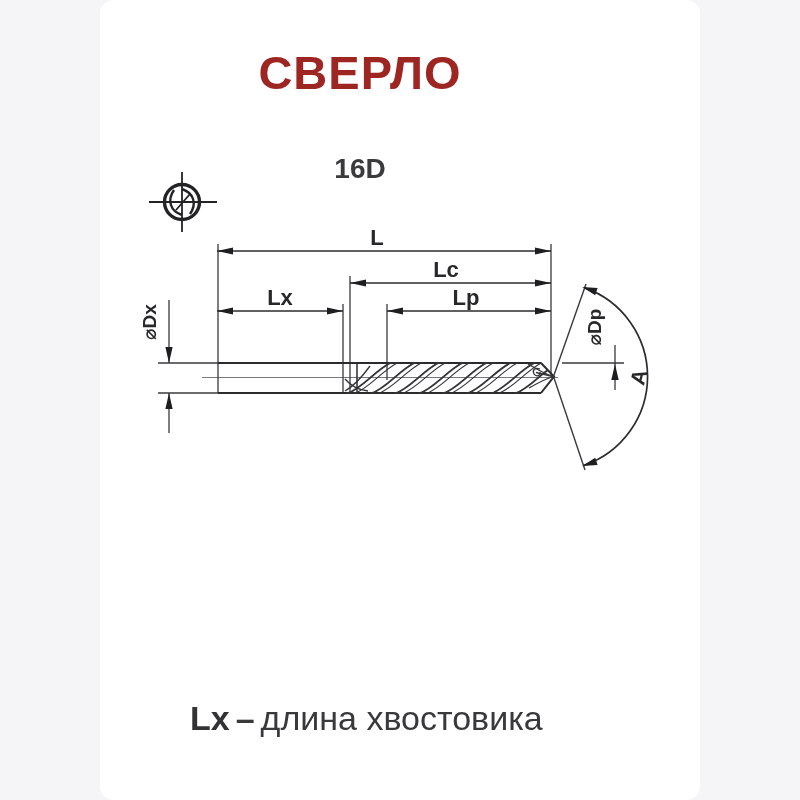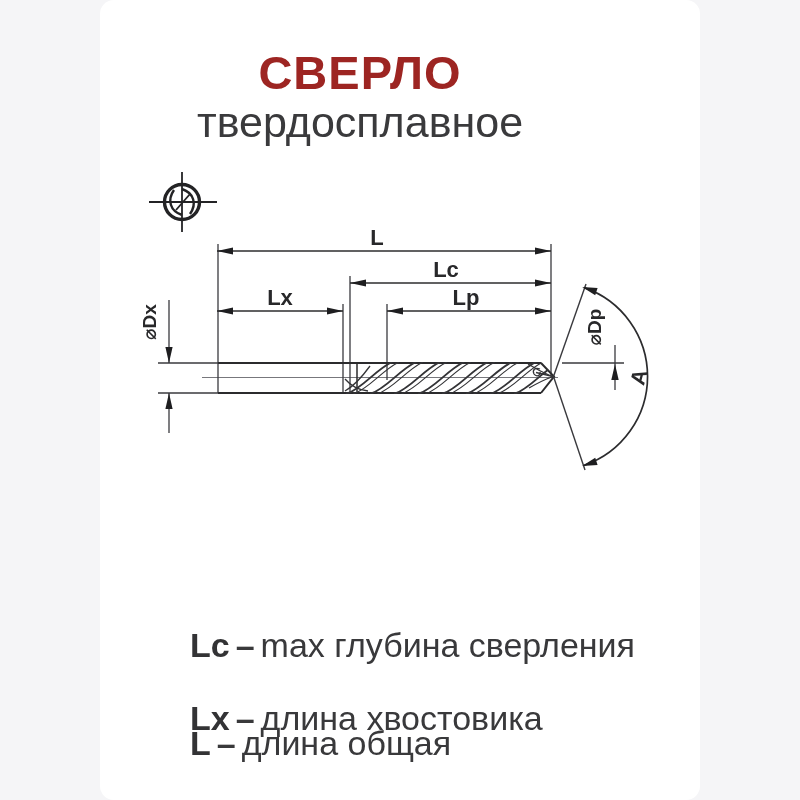--- a/index.html
+++ b/index.html
@@ -46,21 +46,21 @@
   .r1{top:476px;} .r2{top:525px;} .r3{top:574px;}
   .r4{top:624px;} .r5{top:673px;margin-top:24px;} .r6{top:722px;}
 </style>
 </head>
 <body>
 
 <div class="stage">
   <div class="card"></div>
 
   <div class="title">СВЕРЛО</div>
-  <div class="subtitle">твердосплавное</div>
+  <div class="series">16D</div>
 
   <svg class="endview" viewBox="0 0 76 66">
     <g stroke="#232325" fill="none">
       <line x1="3" y1="33" x2="71" y2="33" stroke-width="1.8"></line>
       <line x1="36" y1="3" x2="36" y2="63" stroke-width="1.8"></line>
       <circle cx="36" cy="33" r="17.5" stroke-width="3.4"></circle>
       <path d="M 28,21 C 21,31 24,42 36,46" stroke-width="2.4"></path>
       <path d="M 44,45 C 51,35 48,24 36,20" stroke-width="2.4"></path>
       <path d="M 30,41 L 44,25" stroke-width="1.8"></path>
     </g>
@@ -153,22 +153,16 @@
 
     <text x="247" y="17" font-size="22" text-anchor="middle">L</text>
     <text x="316" y="49" font-size="22" text-anchor="middle">Lc</text>
     <text x="150" y="77" font-size="22" text-anchor="middle">Lx</text>
     <text x="336" y="77" font-size="22" text-anchor="middle">Lp</text>
     <text x="26" y="94" font-size="19" text-anchor="middle" transform="rotate(-90 26 94)">⌀Dx</text>
     <text x="471" y="99" font-size="19" text-anchor="middle" transform="rotate(-90 471 99)">⌀Dp</text>
     <text x="509" y="156" font-size="21" text-anchor="middle" transform="rotate(-75 509 149)">A</text>
   </svg>
 
-  <div class="legend-row r4">
-    <span class="sym"><span class="phi"></span><span>Lc</span></span><span class="dash">–</span><span class="desc">max глубина сверления</span>
-  </div>
   <div class="legend-row r5">
     <span class="sym"><span class="phi"></span><span>Lx</span></span><span class="dash">–</span><span class="desc">длина хвостовика</span>
-  </div>
-  <div class="legend-row r6">
-    <span class="sym"><span class="phi"></span><span>L</span></span><span class="dash">–</span><span class="desc">длина общая</span>
   </div>
 </div>
 
 </body></html>

